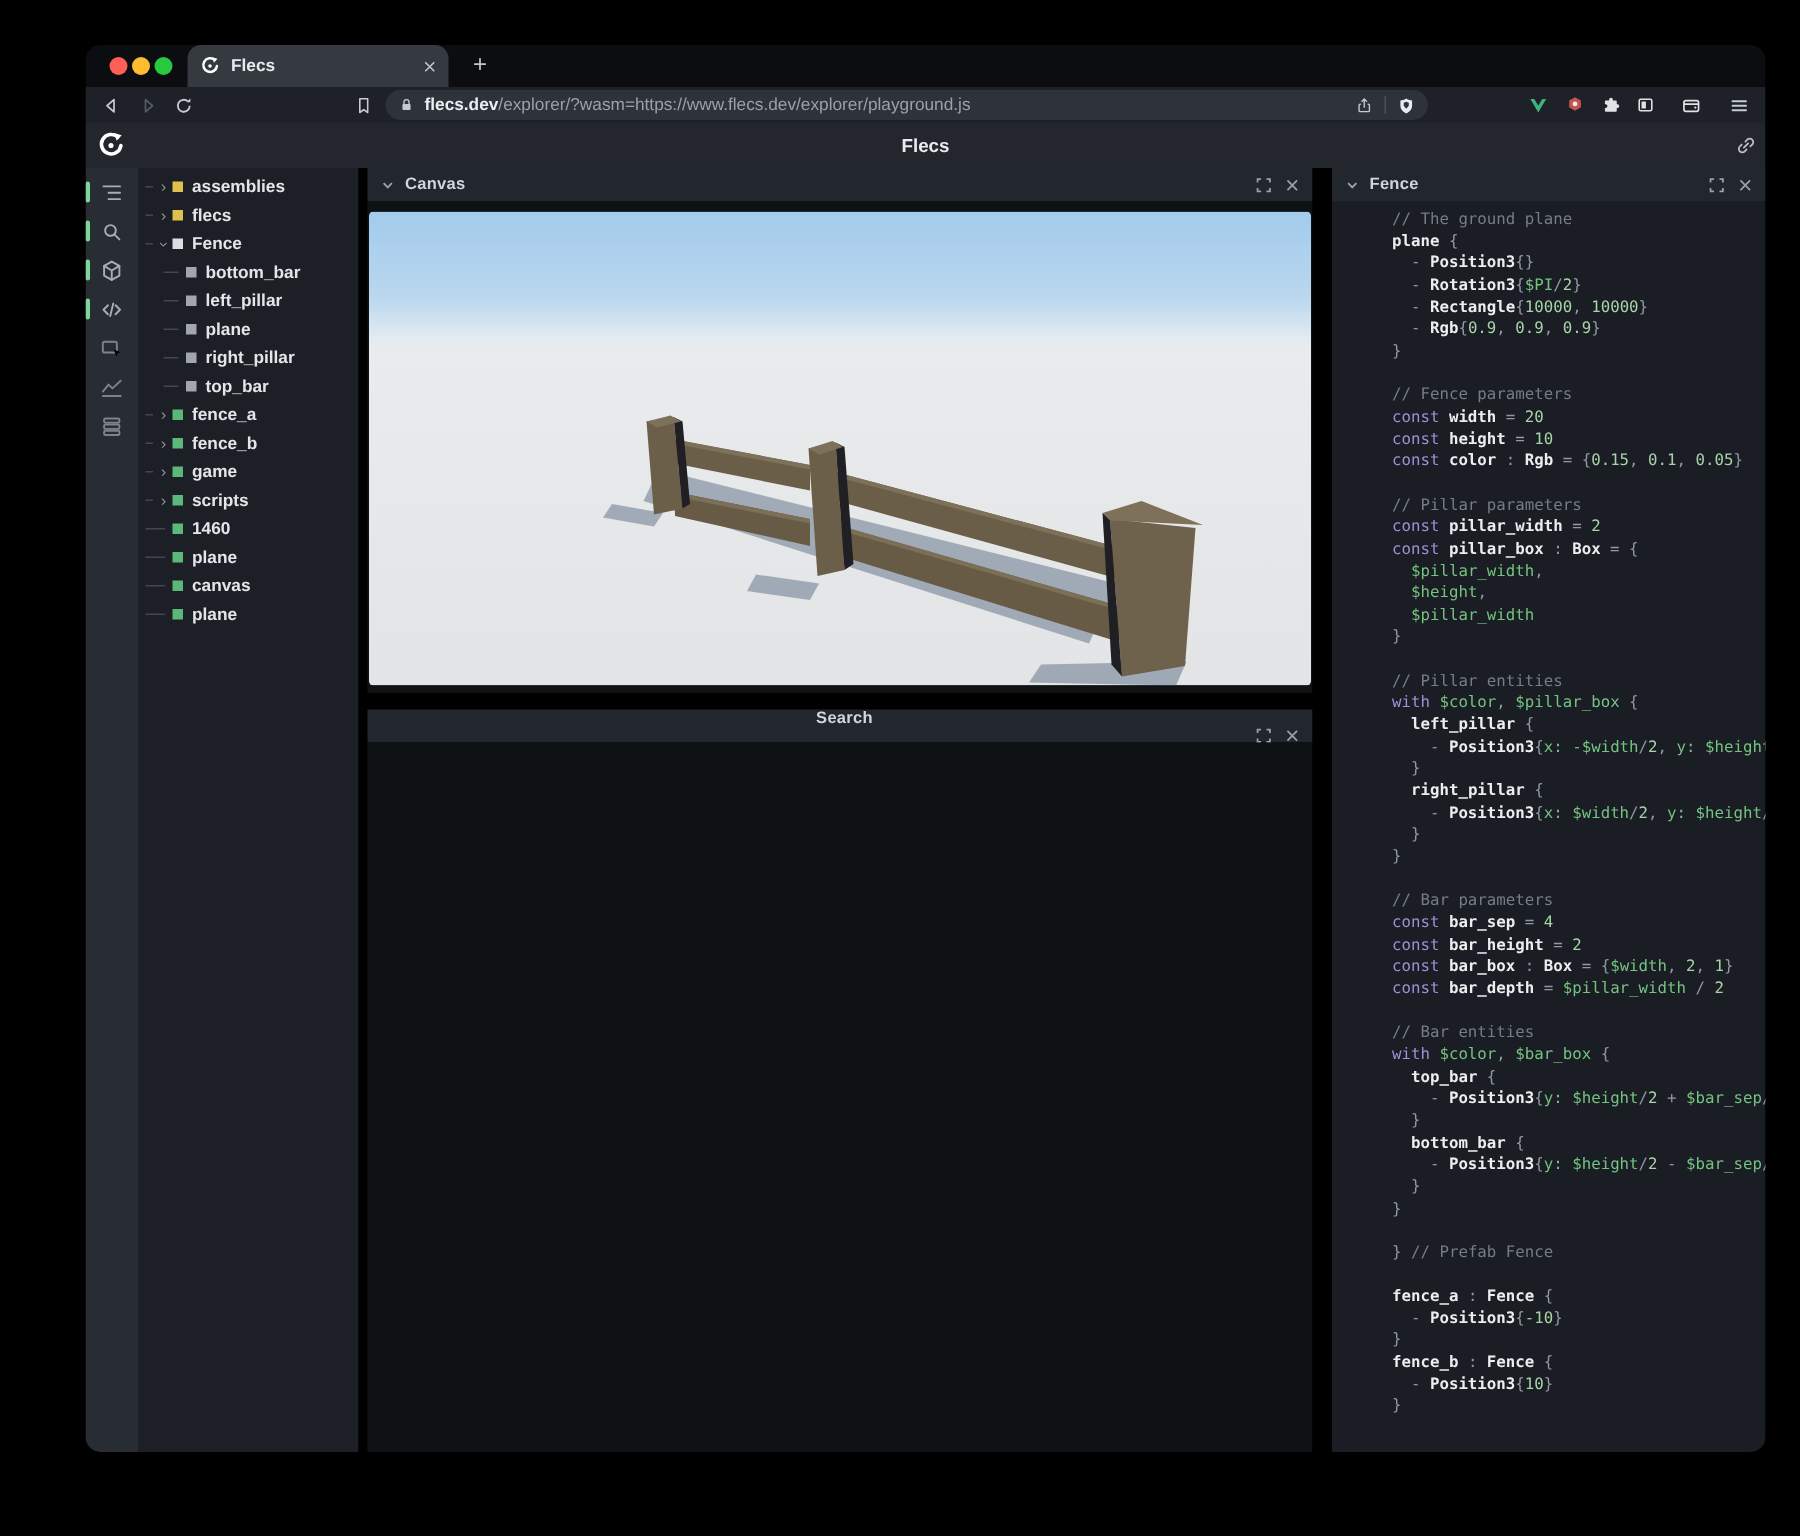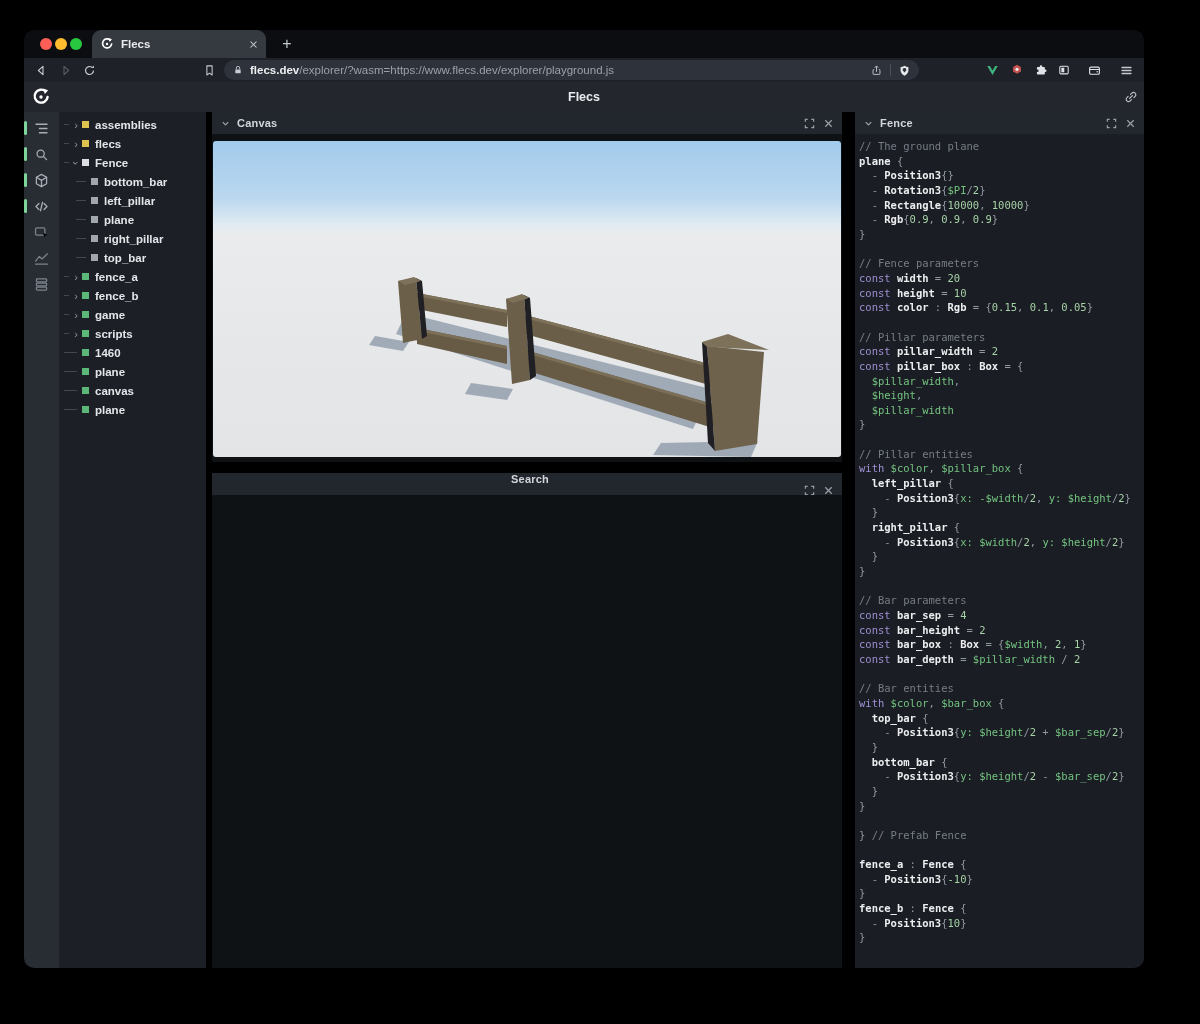--- a/index.html
+++ b/index.html
@@ -1,19 +1,19 @@
 <!DOCTYPE html>
 <html><head>
 <meta charset="utf-8">
 <style>
   html,body{margin:0;padding:0;background:#000;}
   *{box-sizing:border-box;}
   .stage{position:relative;width:1200px;height:1024px;background:#000;overflow:hidden;
          font-family:"Liberation Sans",sans-serif;}
-  .window{position:absolute;left:24px;top:30px;width:1120px;height:938px;border-radius:10px;
+  .window{position:absolute;left:57px;top:30px;width:1120px;height:938px;border-radius:10px;
           overflow:hidden;background:#000;}
   
   .tabstrip{position:absolute;left:0;top:0;width:1120px;height:28px;background:#0b0d10;}
   .light{position:absolute;top:8px;width:12px;height:12px;border-radius:50%;}
   .tab{position:absolute;left:68px;top:0;width:174px;height:28px;background:#353a41;
        border-radius:9px 9px 0 0;display:flex;align-items:center;padding:0 8px;}
   .tab-title{font-size:11.5px;font-weight:600;color:#e8eaed;margin-left:7px;flex:1;}
   .newtab{position:absolute;left:252px;top:3px;width:22px;height:22px;color:#c3c8cd;font-size:16px;
           display:flex;align-items:center;justify-content:center;}
   .toolbar{position:absolute;left:0;top:28px;width:1120px;height:24px;background:#1e2127;}
@@ -52,21 +52,21 @@
   .panel-title{font-size:11px;font-weight:700;color:#d2d6db;margin-left:6px;letter-spacing:.2px;}
   .ph-right{margin-left:auto;display:flex;align-items:center;gap:8px;}
   .ph-ic{width:11px;height:11px;display:block;}
   .dot{width:3px;height:3px;border-radius:50%;background:#9aa1a9;}
   .canvas-content{position:absolute;left:0;top:22px;width:630px;height:328px;background:#0f1215;}
   .viewport{position:absolute;left:1px;top:7px;width:628px;height:316px;border-radius:3px;overflow:hidden;}
   .search-content{position:absolute;left:0;top:383px;width:630px;height:473px;background:#0f1215;}
   .search-header{top:361px;flex-direction:column;}
   .code{position:absolute;left:4px;top:27px;font-family:"DejaVu Sans Mono",monospace;font-size:10.5px;
         line-height:14.66px;white-space:pre;}
-  .cl{height:14.66px;}
+  .cl{height:14.66px;margin-left:36px;}
   .tk-cm{color:#767d86;} .tk-kw{color:#9f90d6;}
   .tk-id{color:#ebedef;font-weight:700;} .tk-ty{color:#ebedef;font-weight:700;}
   .tk-nu{color:#a6d3a7;} .tk-va{color:#74c381;} .tk-pu{color:#9098a2;}
   .gap-v{position:absolute;top:82px;height:856px;background:#000;}
   svg.chrome-ic{display:block;}
 </style>
 </head>
 <body>
 
 <div class="stage">

